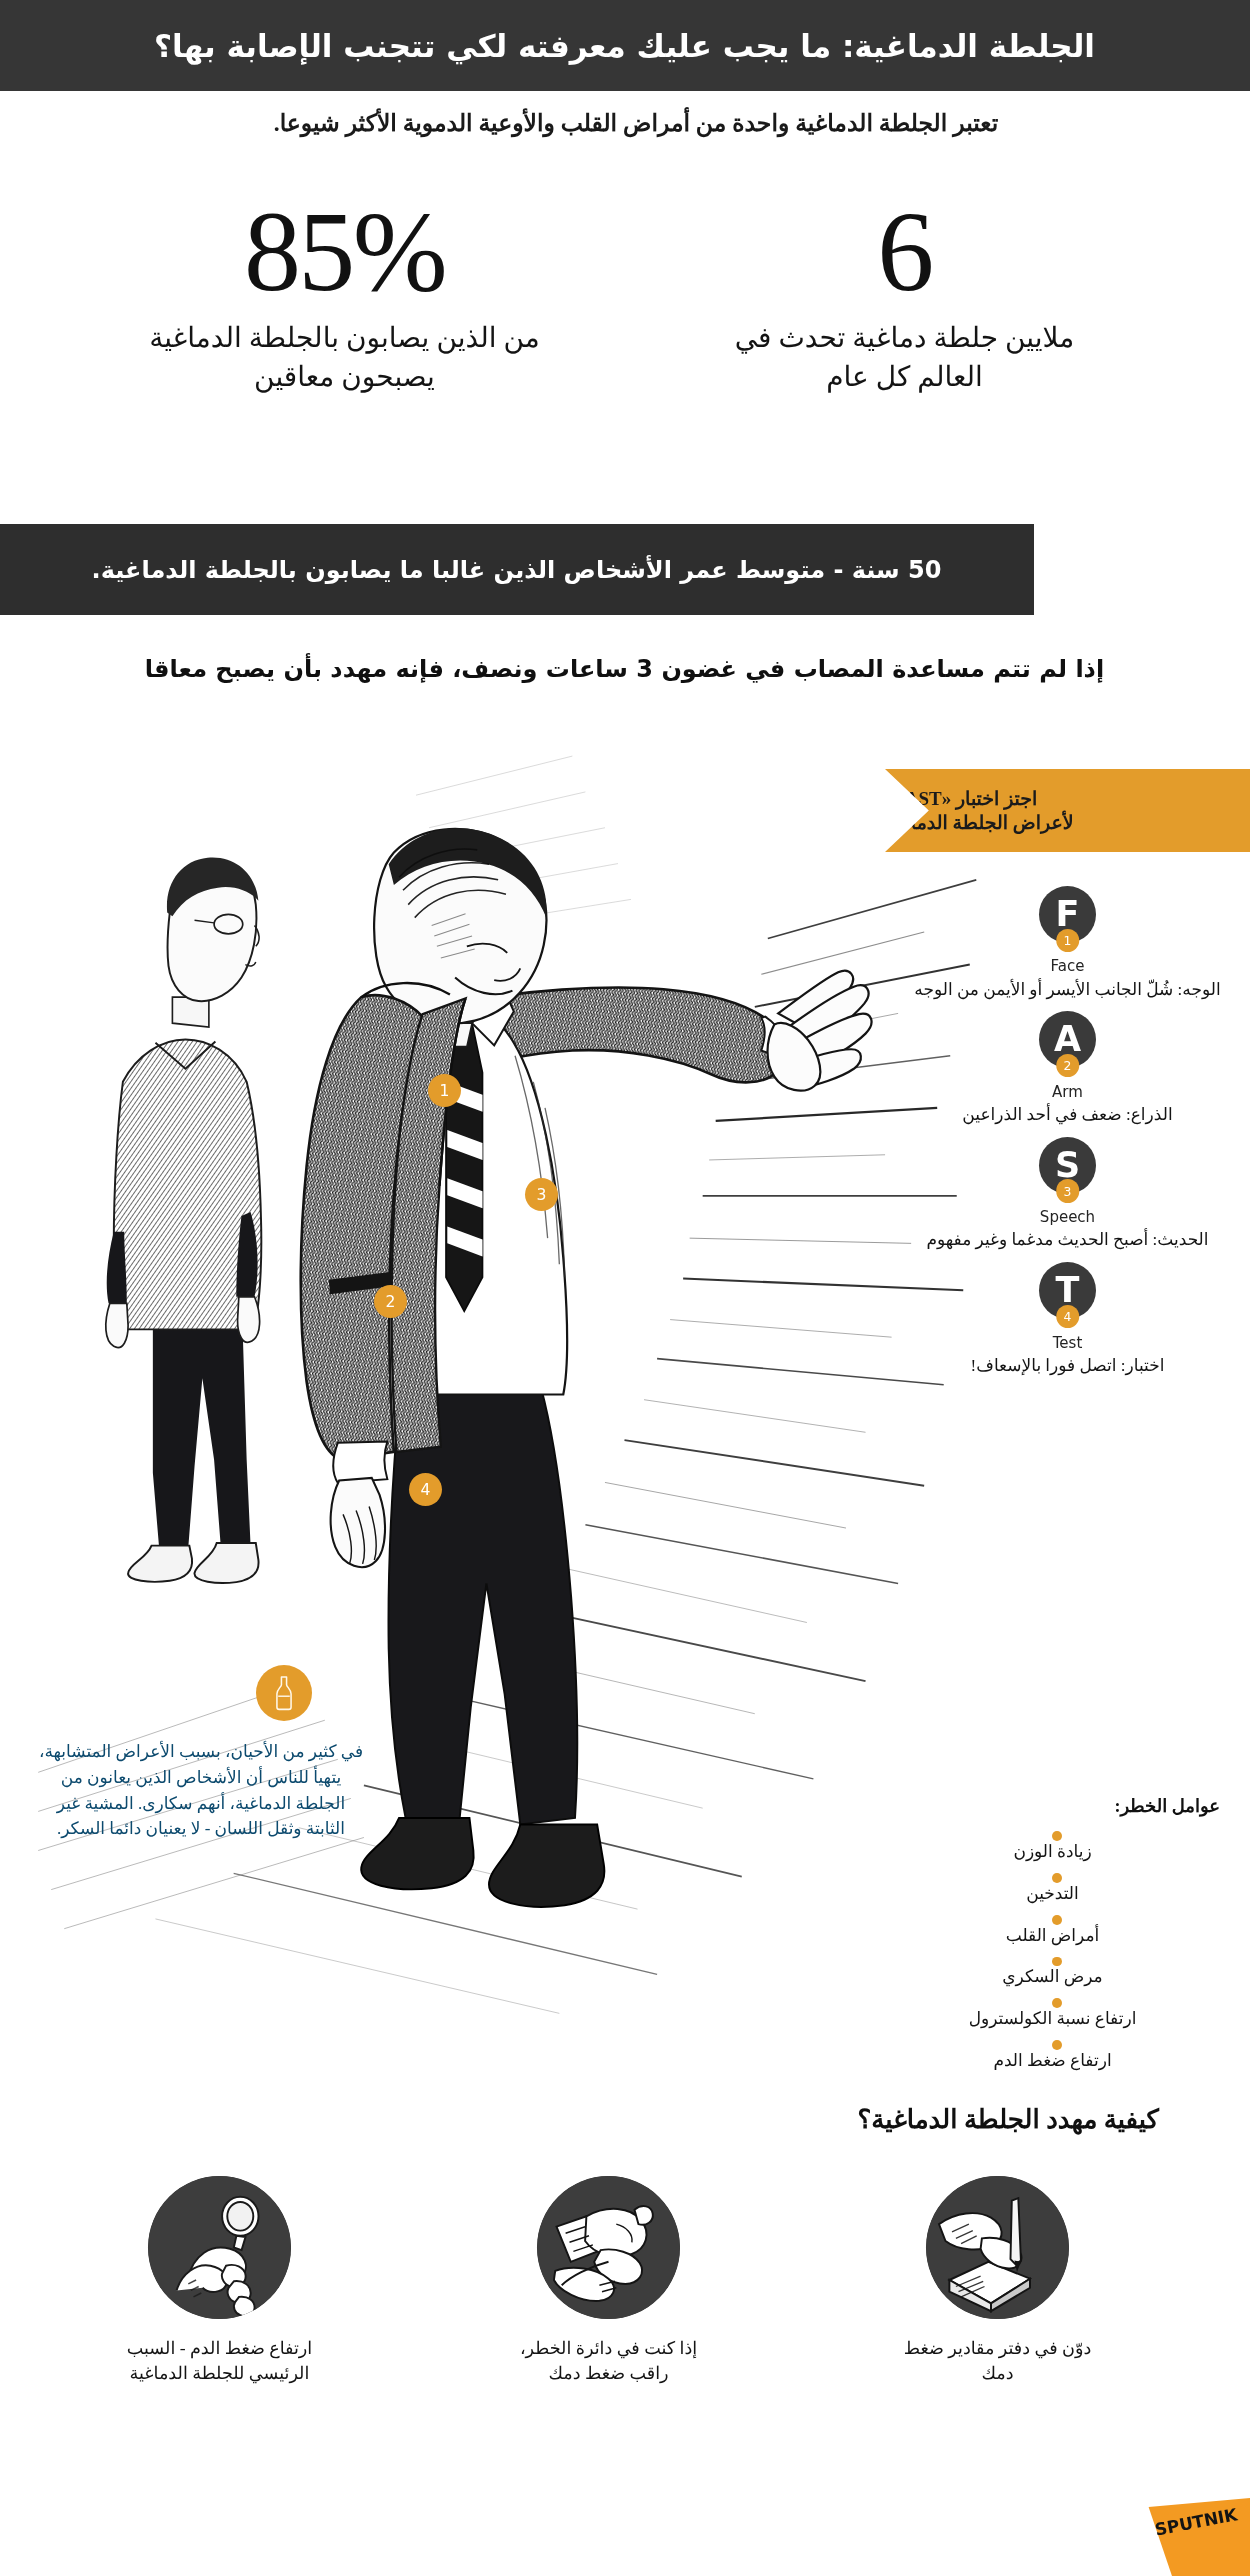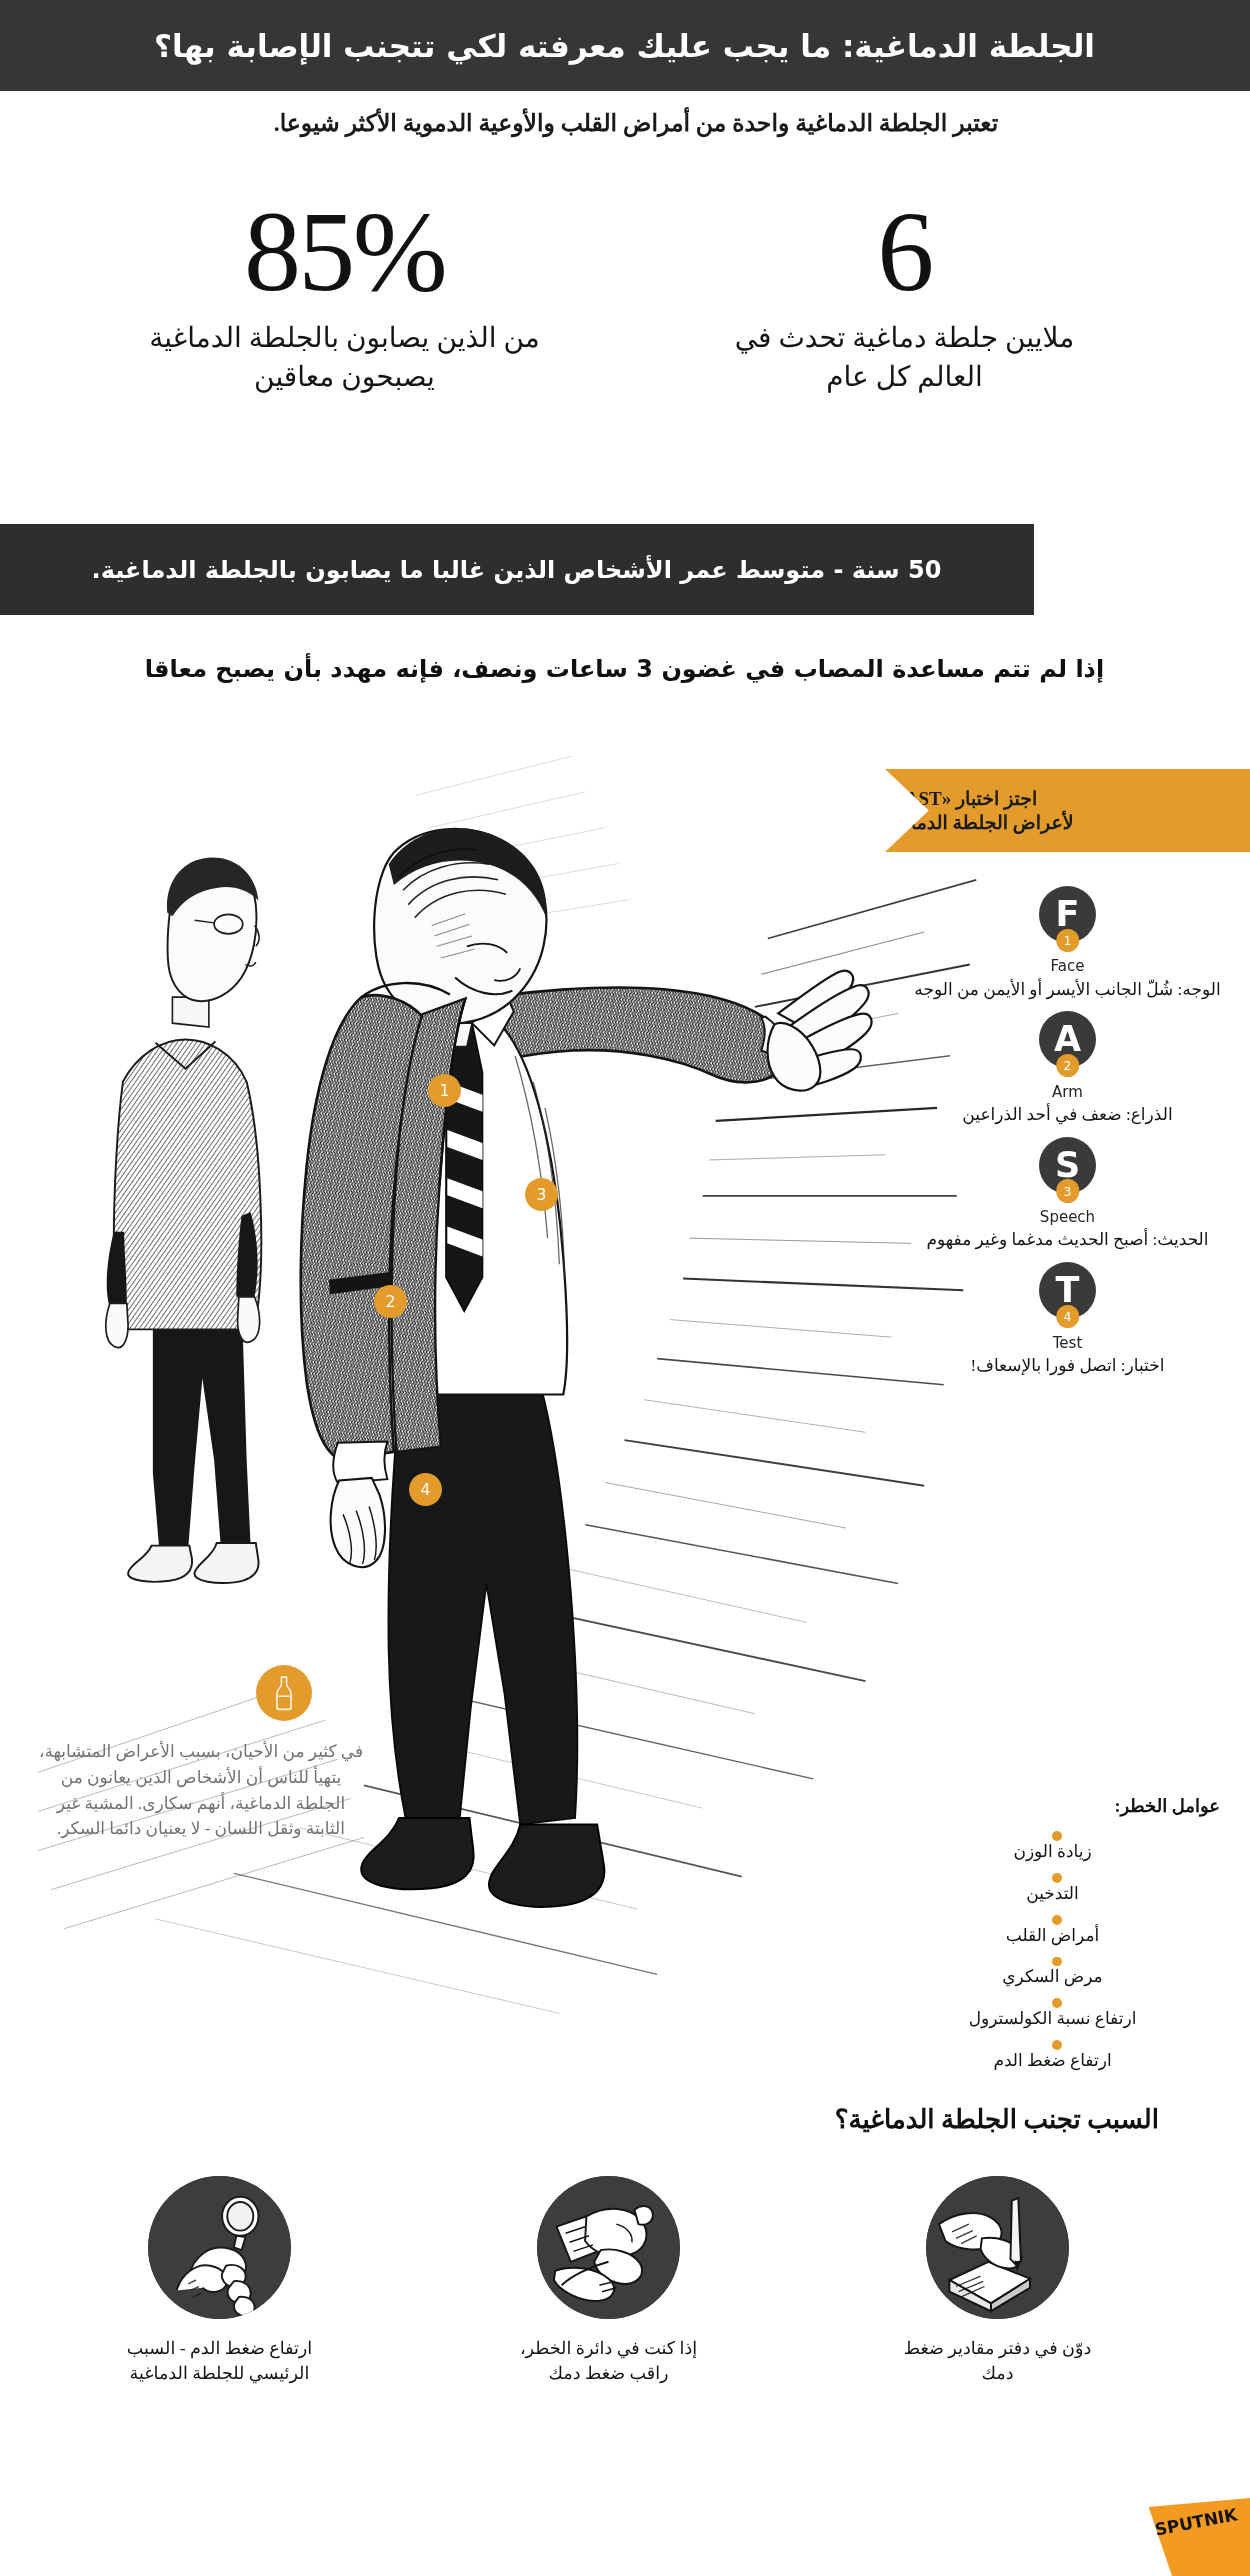--- a/index.html
+++ b/index.html
@@ -261,21 +261,21 @@
   }
   .note-block {
     position: absolute;
     left: 39px; top: 1739px;
     width: 326px;
     direction: rtl;
     text-align: center;
     font-family: "Liberation Serif", serif;
     font-size: 17px;
     line-height: 1.52;
-    color: #737373;
+    color: #0c4a6e;
     z-index: 5;
   }
 
   
   .prevent-title {
     position: absolute;
     right: 91px; top: 2104px;
     direction: rtl;
     font-family: "Liberation Serif", serif;
     font-weight: bold;
@@ -645,21 +645,21 @@
 
   <div class="bottle-icon">
     <svg width="26" height="36" viewBox="0 0 40 56">
       <path d="M16 3 h8 v12 c0 3 7 8 7 14 v21 c0 2 -1.5 3.5 -3.5 3.5 h-15
                c-2 0 -3.5 -1.5 -3.5 -3.5 v-21 c0 -6 7 -11 7 -14 z" fill="none" stroke="#fff8ea" stroke-width="2.4" stroke-linejoin="round"></path>
       <line x1="11" y1="33" x2="29" y2="33" stroke="#fff8ea" stroke-width="2.2"></line>
     </svg>
   </div>
   <div class="note-block">في كثير من الأحيان، بسبب الأعراض المتشابهة، يتهيأ للناس أن الأشخاص الذين يعانون من الجلطة الدماغية، أنهم سكارى. المشية غير الثابتة وثقل اللسان - لا يعنيان دائما السكر.</div>
 
-  <div class="prevent-title">السبب تجنب الجلطة الدماغية؟</div>
+  <div class="prevent-title">كيفية مهدد الجلطة الدماغية؟</div>
 
   <div class="prevent-row">
 
     <div class="prevent-item">
       <div class="prevent-circle">
         <svg width="143" height="143" viewBox="0 0 220 220">
           <circle cx="110" cy="110" r="110" fill="#3d3d3d"></circle>
           <g fill="#ffffff" stroke="#1a1a1a" stroke-width="3">
             <ellipse cx="142" cy="62" rx="28" ry="30"></ellipse>
             <ellipse cx="142" cy="62" rx="20" ry="22" fill="#f2f2f2"></ellipse>

